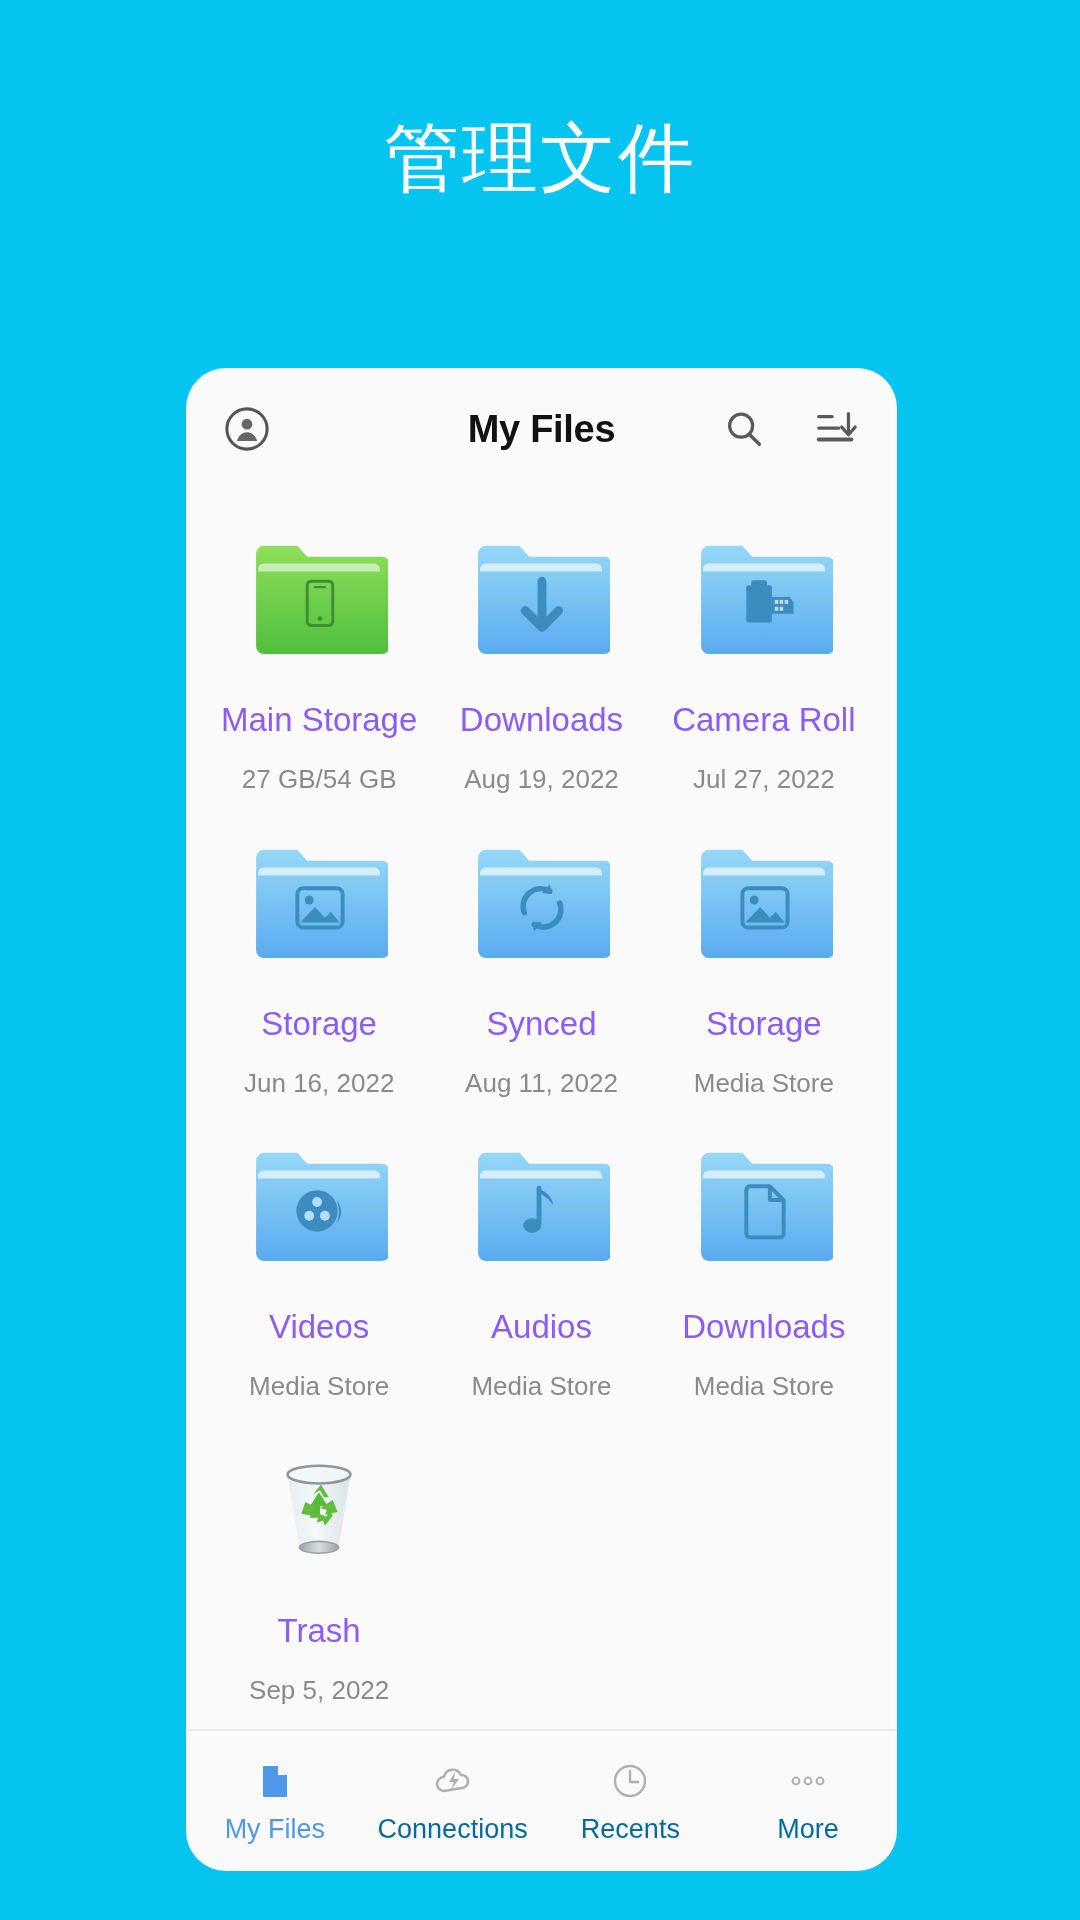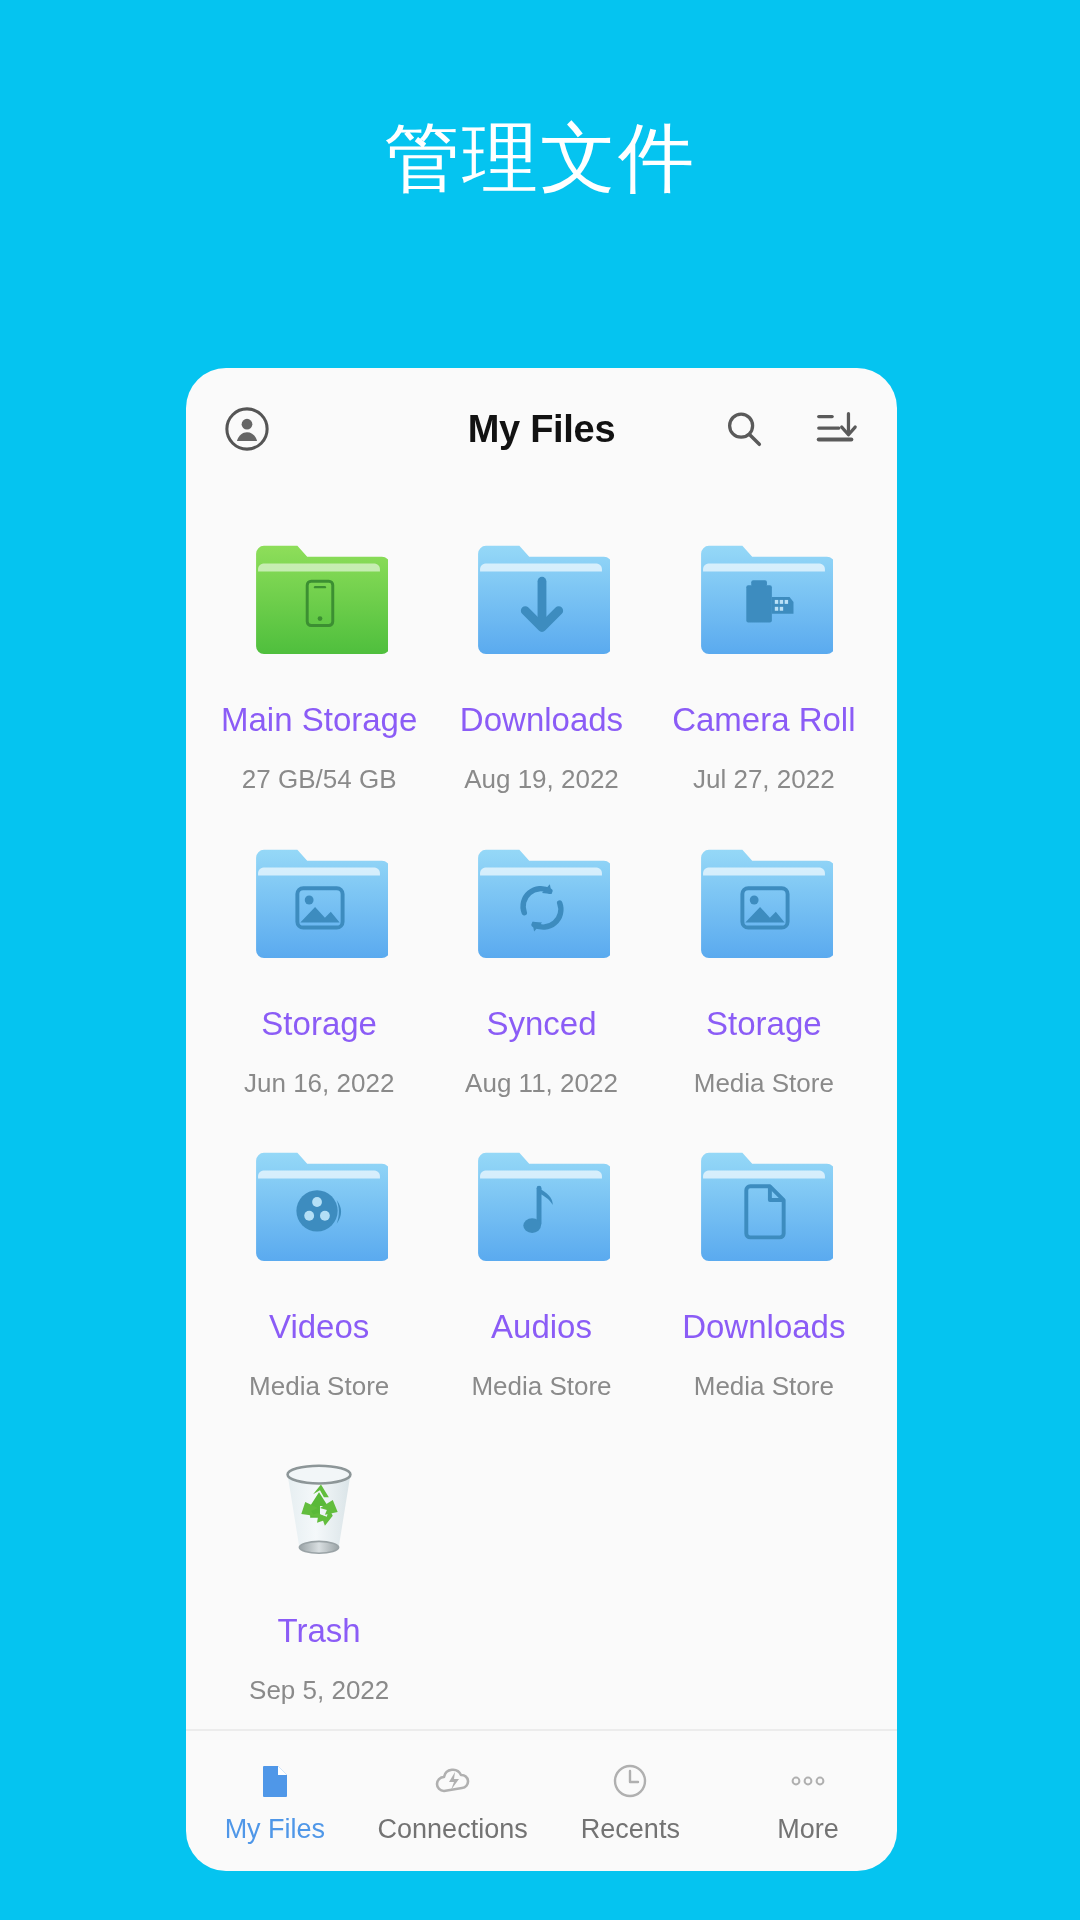--- a/index.html
+++ b/index.html
@@ -103,21 +103,21 @@
   }
   .nav-item {
     flex: 1 1 0;
     display: flex;
     flex-direction: column;
     align-items: center;
     justify-content: center;
     gap: 14px;
   }
   .nav-icon { width: 42px; height: 42px; display: flex; align-items: center; justify-content: center; }
-  .nav-label { font-size: 27px; color: #737373; line-height: 1; }
+  .nav-label { font-size: 27px; color: #0369a1; line-height: 1; }
   .nav-item.active .nav-label { color: #4f97e8; }
 </style>
 </head>
 <body>
 
 <div class="screen">
 
   <div class="hero-title">管理文件</div>
 
   <div class="phone-card">

